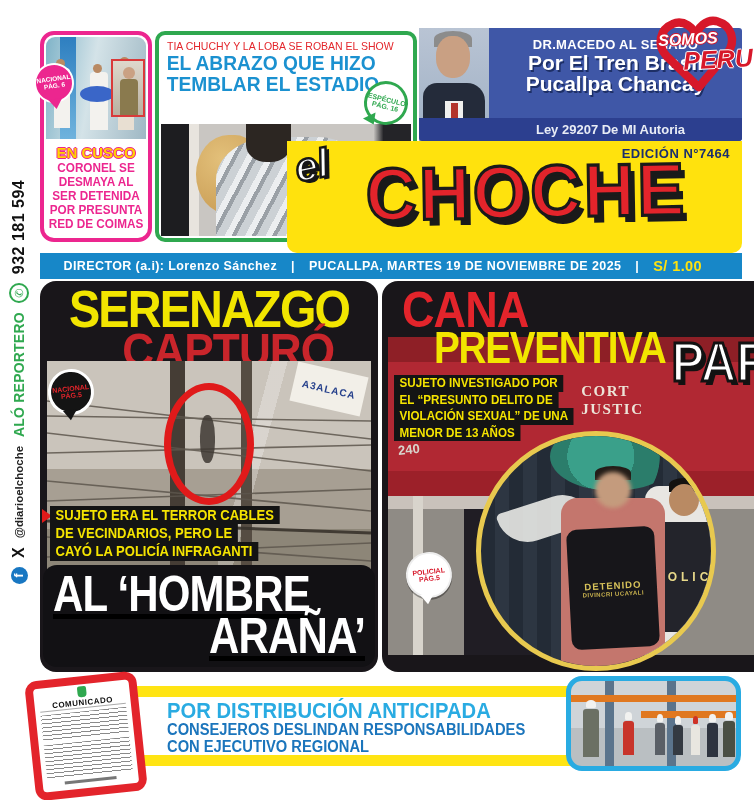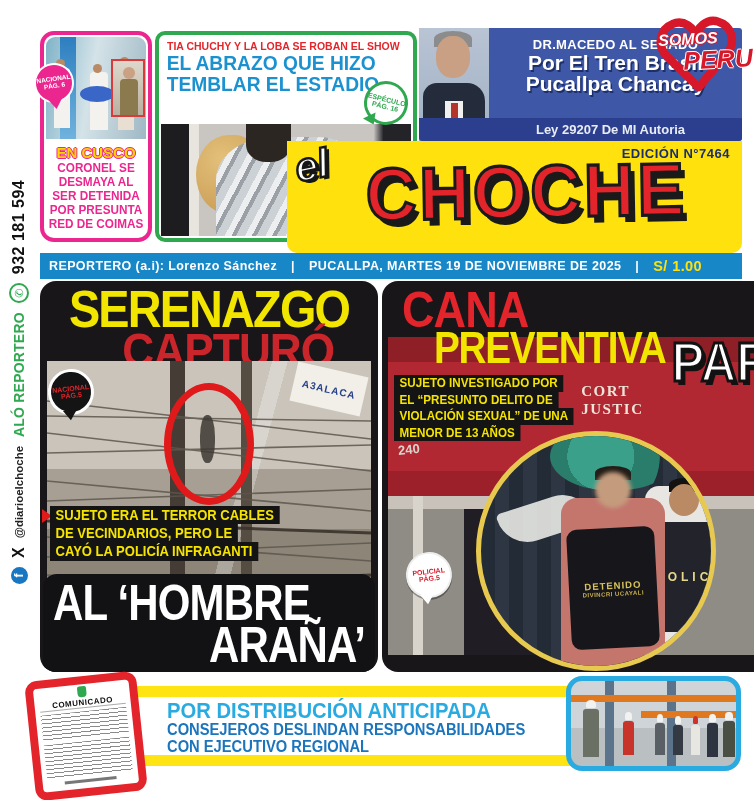--- a/index.html
+++ b/index.html
@@ -40,21 +40,21 @@
     color:#fff; font-size:6.5px; transform:rotate(-8deg); z-index:3; }
   .badge-nac6::after { border-top:10px solid #EC268F; }
   .pink-text { text-align:center; padding-top:3px; }
   .encusco { color:#FFD400; font-weight:900; font-size:15px;
     text-shadow:1px 0 0 #EC268F,-1px 0 0 #EC268F,0 1px 0 #EC268F,0 -1px 0 #EC268F; }
   .pink-line { color:#EC268F; font-weight:800; font-size:12.5px; line-height:1.12; transform:scaleX(0.94); }
 
   
   .box-green { position:absolute; left:155px; top:31px; width:262px; height:211px; background:#fff;
     border:4px solid #2FA84F; border-radius:10px; overflow:hidden; }
-  .green-kicker { color:#E3262B; font-weight:700; font-size:10.5px; padding:5px 0 1px 8px; }
+  .green-kicker { color:#E3262B; font-weight:400; font-size:10.5px; padding:5px 0 1px 8px; }
   .green-head { color:#1B91D0; font-weight:900; font-size:20px; line-height:1.03; padding-left:8px;
     transform:scaleX(0.96); transform-origin:left; }
   .badge-esp { right:5px; top:46px; width:44px; height:44px; background:#fff; border:3px solid #2FA84F;
     color:#2FA84F; font-size:7px; transform:rotate(14deg); position:absolute; z-index:3; }
   .badge-esp::after { border-top:10px solid #2FA84F; transform:rotate(-40deg); left:2px; bottom:-6px; }
   .green-photo { position:absolute; left:2px; right:2px; bottom:2px; height:112px; overflow:hidden;
     background:linear-gradient(90deg,#1d1d20 0 11%,#e8e4de 11% 15%,#c9c6c2 15% 85%,#242428 89% 100%); }
   .foil { position:absolute; left:22%; top:12%; width:58%; height:95%;
     background:repeating-linear-gradient(118deg,#eceef0 0 6px,#9aa0a6 6px 10px,#ccd1d5 10px 18px);
     border-radius:40% 30% 10% 10%; }
@@ -129,21 +129,21 @@
     line-height:1.16; transform:scaleX(0.93); transform-origin:left; }
   .cap-arrow { position:absolute; left:-8px; top:3px; width:0; height:0;
     border-top:7px solid transparent; border-bottom:7px solid transparent; border-left:10px solid #E01A1A; }
   .cap-left { top:225px;text-align:center; }
   .cap-left .cap-line { font-size:14px; }
   .cap-right { top:94px; left:12px; }
   .cap-right .cap-line { font-size:12.5px; }
 
   .head-bottom { position:absolute; left:3px; right:3px; background:#121114; border-radius:14px; z-index:4;
     padding:6px 10px 8px; }
-  .hb-left { top:293px; }
+  .hb-left { top:284px;text-decoration:underline; }
   .hb-l1 { font-size:50px; line-height:0.92; letter-spacing:-1px; transform:scaleX(0.84); transform-origin:left; }
   .hb-l2 { text-align:right; font-size:50px; line-height:0.92; letter-spacing:-1px; margin-top:-4px;
     transform:scaleX(0.84); transform-origin:right; }
 
   .cana { position:absolute; top:0px; left:20px; font-size:50px; transform:scaleX(0.9); transform-origin:left;
     letter-spacing:-1px; z-index:5; color:#E3242B; font-weight:900; }
   .preventiva { position:absolute; top:42px; left:52px; font-size:44px; transform:scaleX(0.88); transform-origin:left;
     letter-spacing:-1.5px; z-index:5; color:#F2E500; font-weight:900; }
   .para { position:absolute; top:48px; right:6px; font-size:56px; z-index:6; color:#fff; font-weight:900;
     -webkit-text-stroke:3px #121212; text-shadow:4px 4px 0 #121212; transform:scaleX(0.88); transform-origin:right; }
@@ -297,21 +297,21 @@
     <span class="heart-peru">PERU</span>
   </div>
 
   <div class="masthead">
     <div class="edition">EDICIÓN N°7464</div>
     <div class="logo-el">el</div>
     <div class="logo-name">CHOCHE</div>
   </div>
 
   <div class="dateline">
-    <span>REPORTERO (a.i): Lorenzo Sánchez</span>
+    <span>DIRECTOR (a.i): Lorenzo Sánchez</span>
     <span>|</span>
     <span>PUCALLPA, MARTES 19 DE NOVIEMBRE DE 2025</span>
     <span>|</span>
     <span class="price">S/ 1.00</span>
   </div>
 
   <div class="panel panel-left">
     <div class="hl-yellow sz1">SERENAZGO</div>
     <div class="hl-red sz2">CAPTURÓ</div>
 

